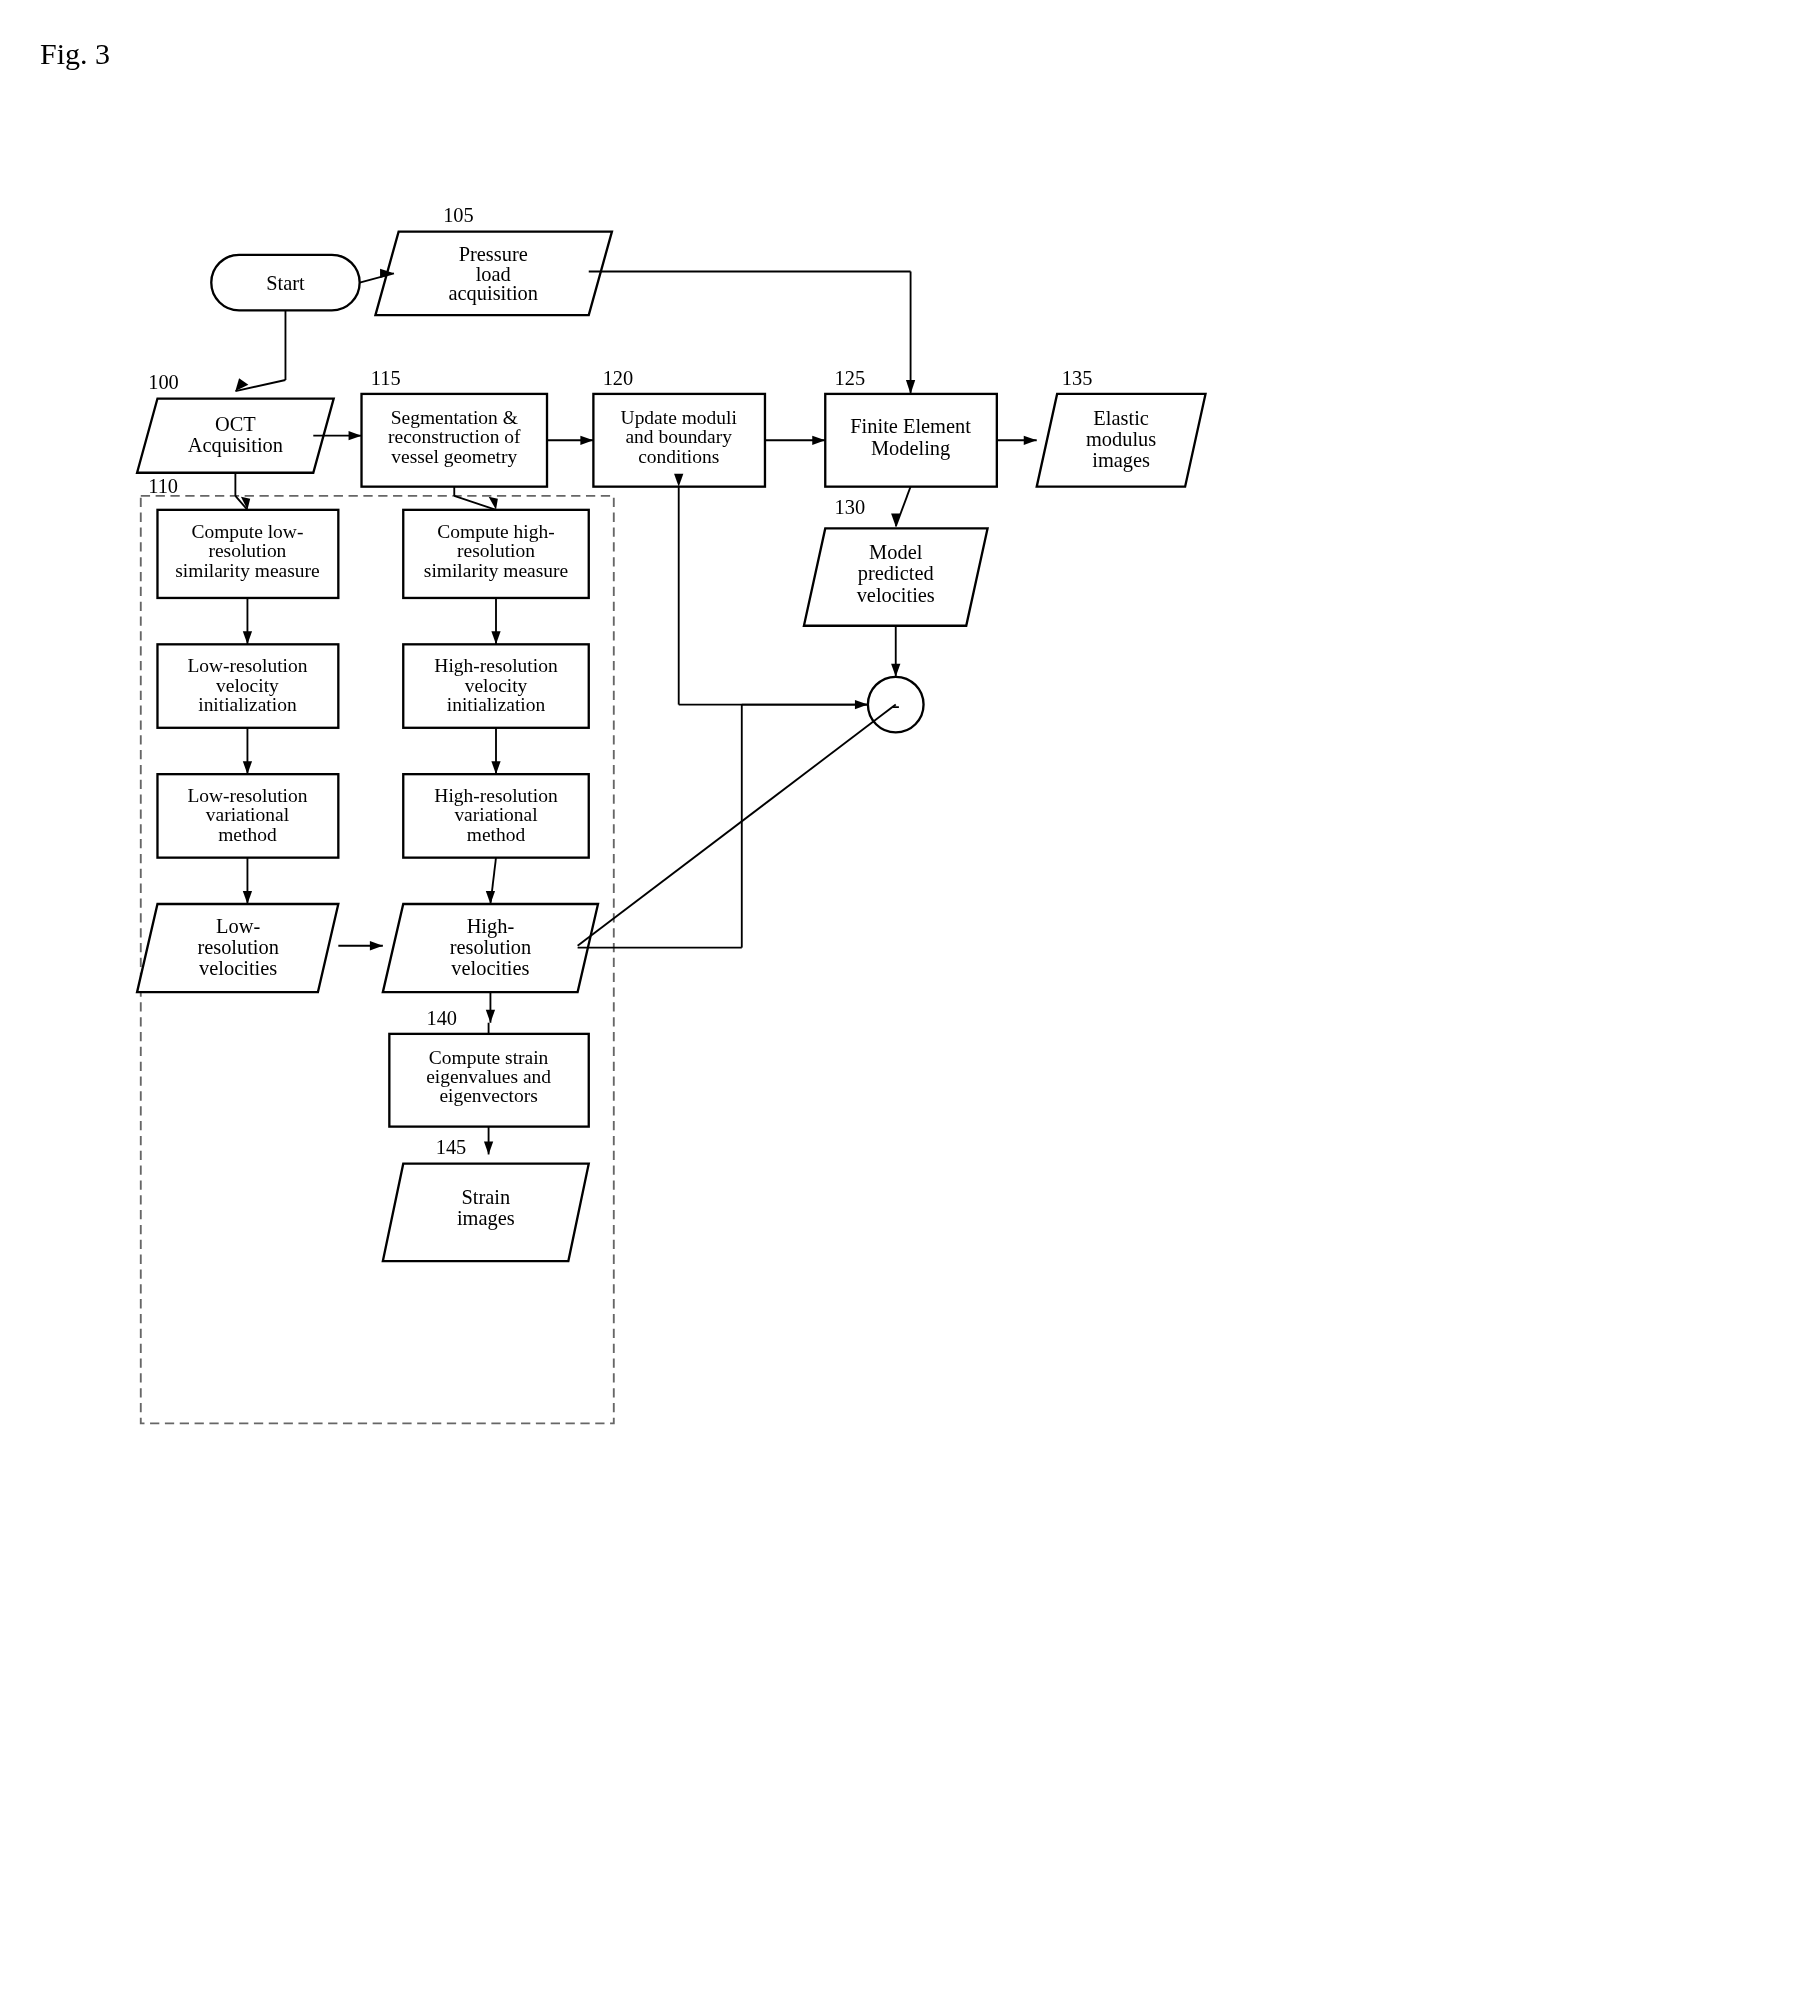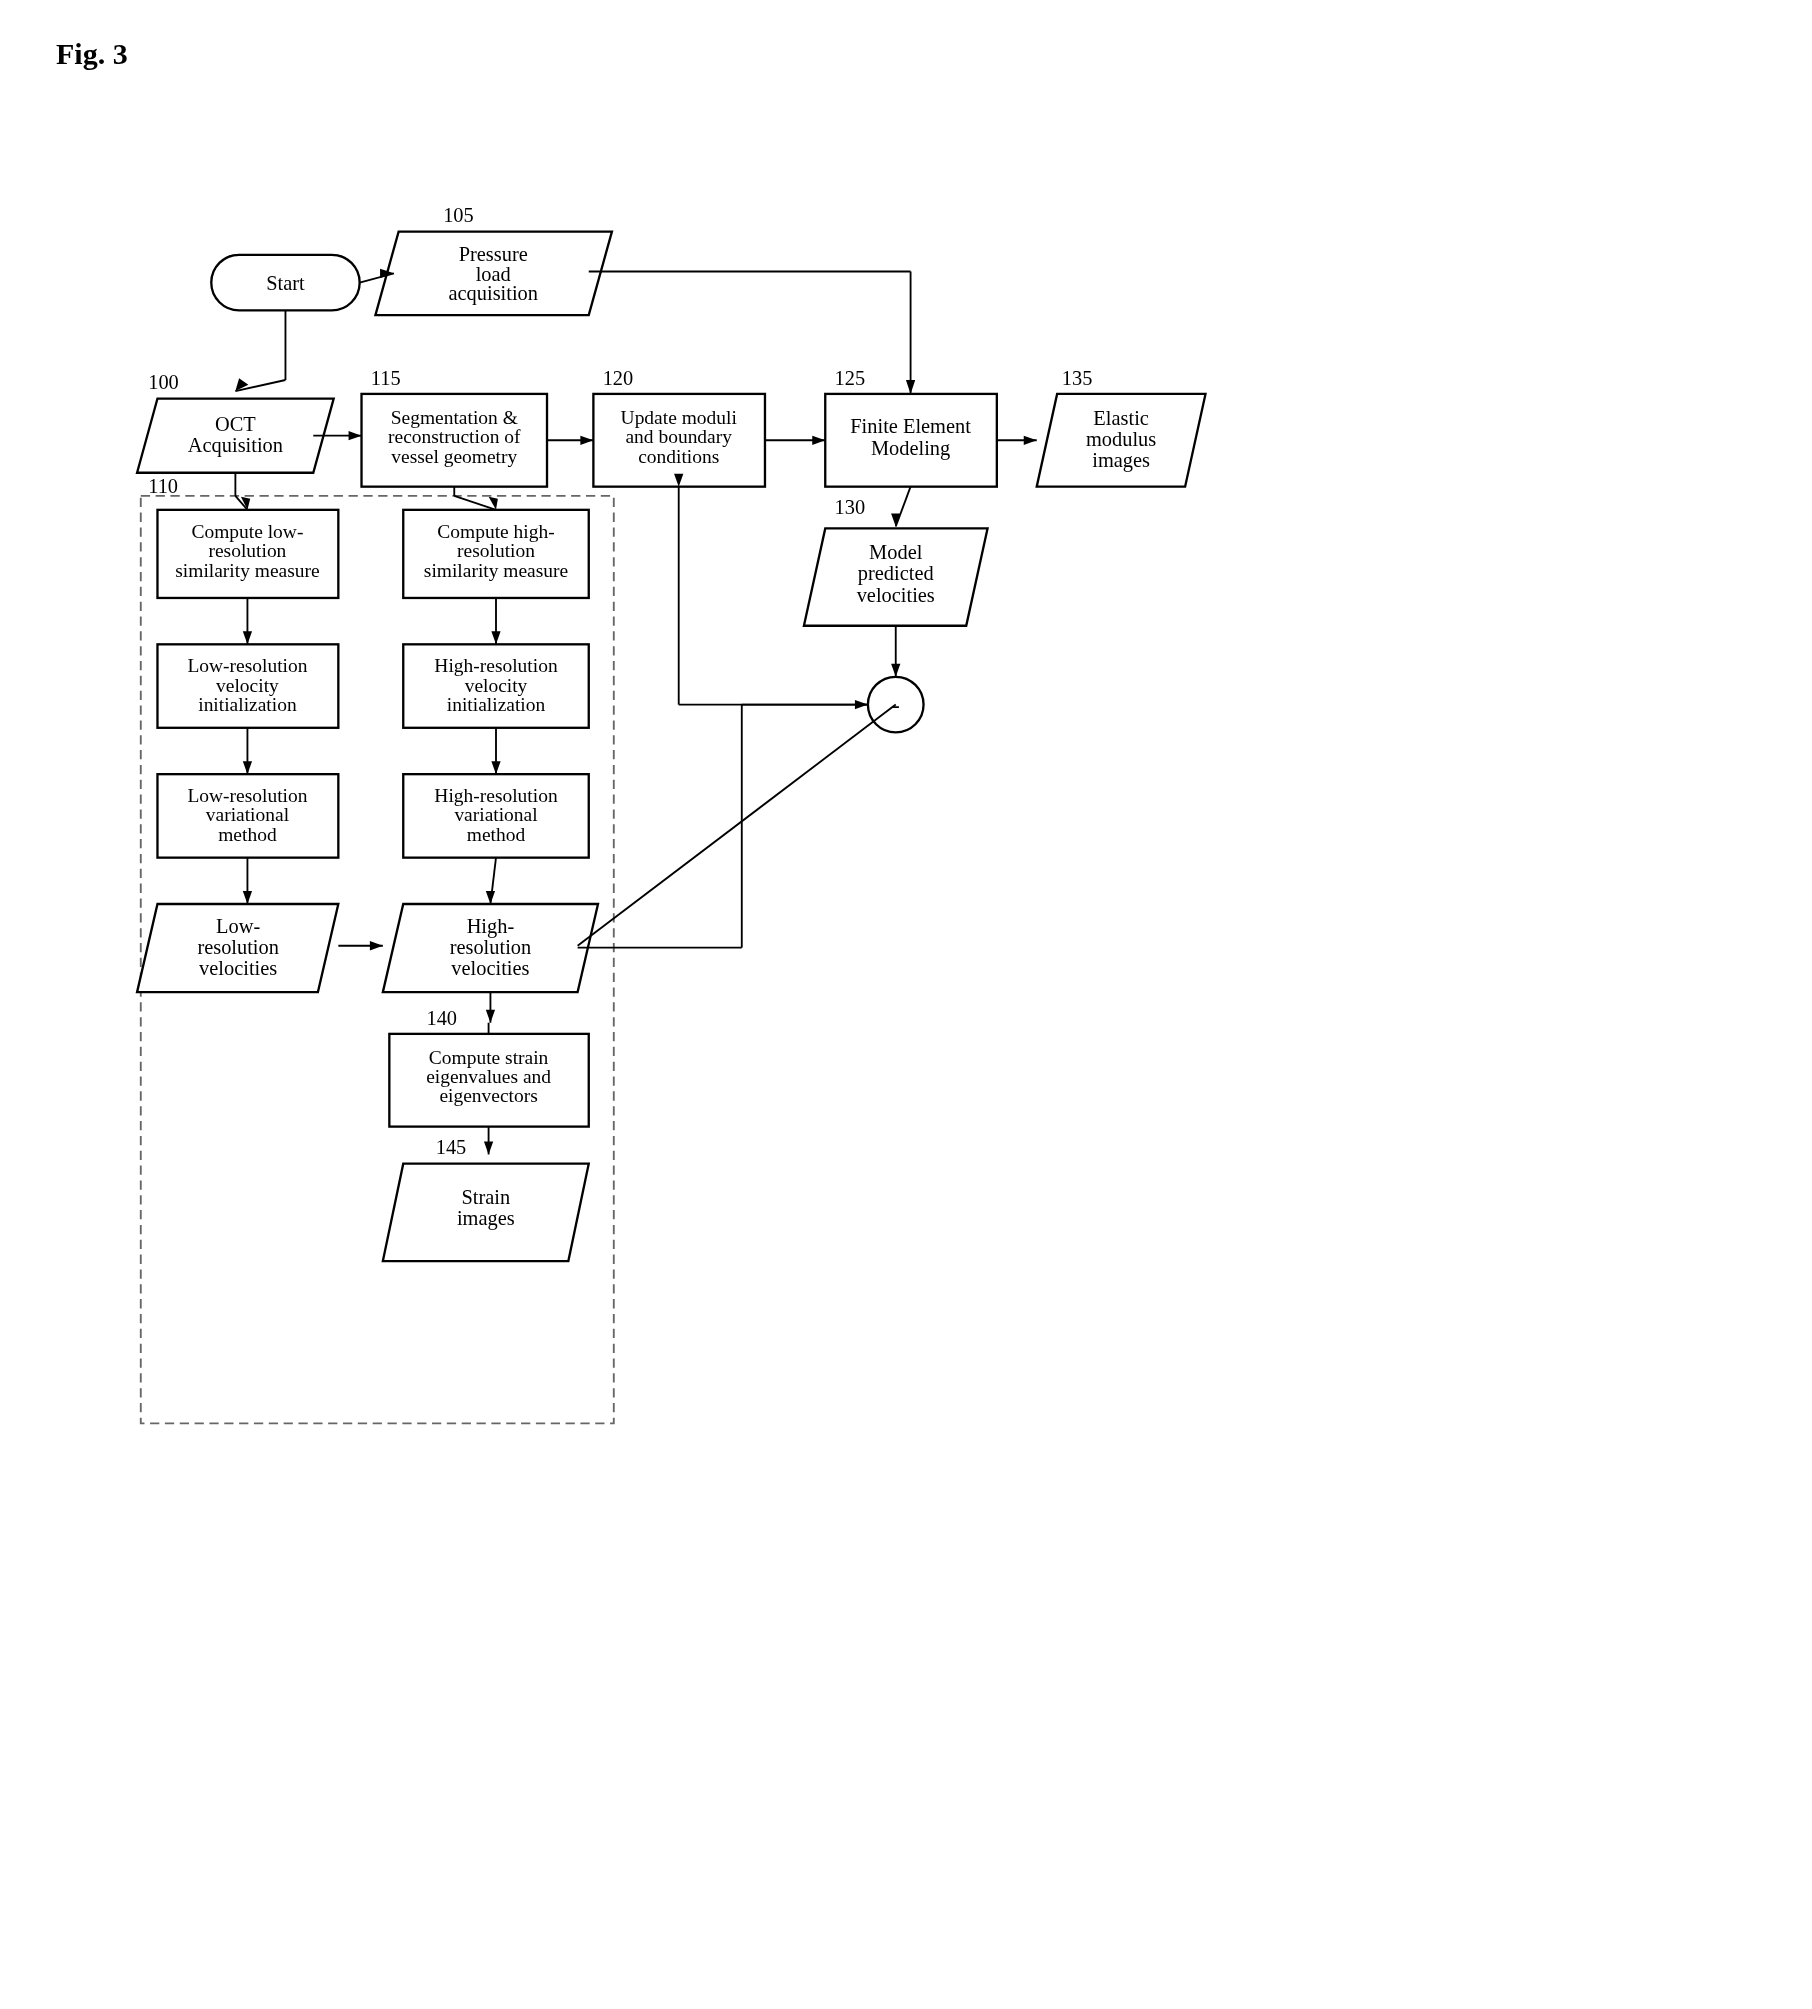--- a/index.html
+++ b/index.html
@@ -8,23 +8,23 @@
       font-family: 'Times New Roman', Times, serif;
       width: 1812px;
       height: 2009px;
       position: relative;
       overflow: hidden;
     }
 
     .fig-label {
       position: absolute;
       top: 37px;
-      left: 56px;
+      left: 40px;
       font-size: 30px;
-      font-weight: bold;
+      font-weight: normal;
     }
 
     
     .flowchart {
       position: absolute;
       top: 111px;
       left: 74px;
       width: 1688px;
       height: 1855px;
     }

